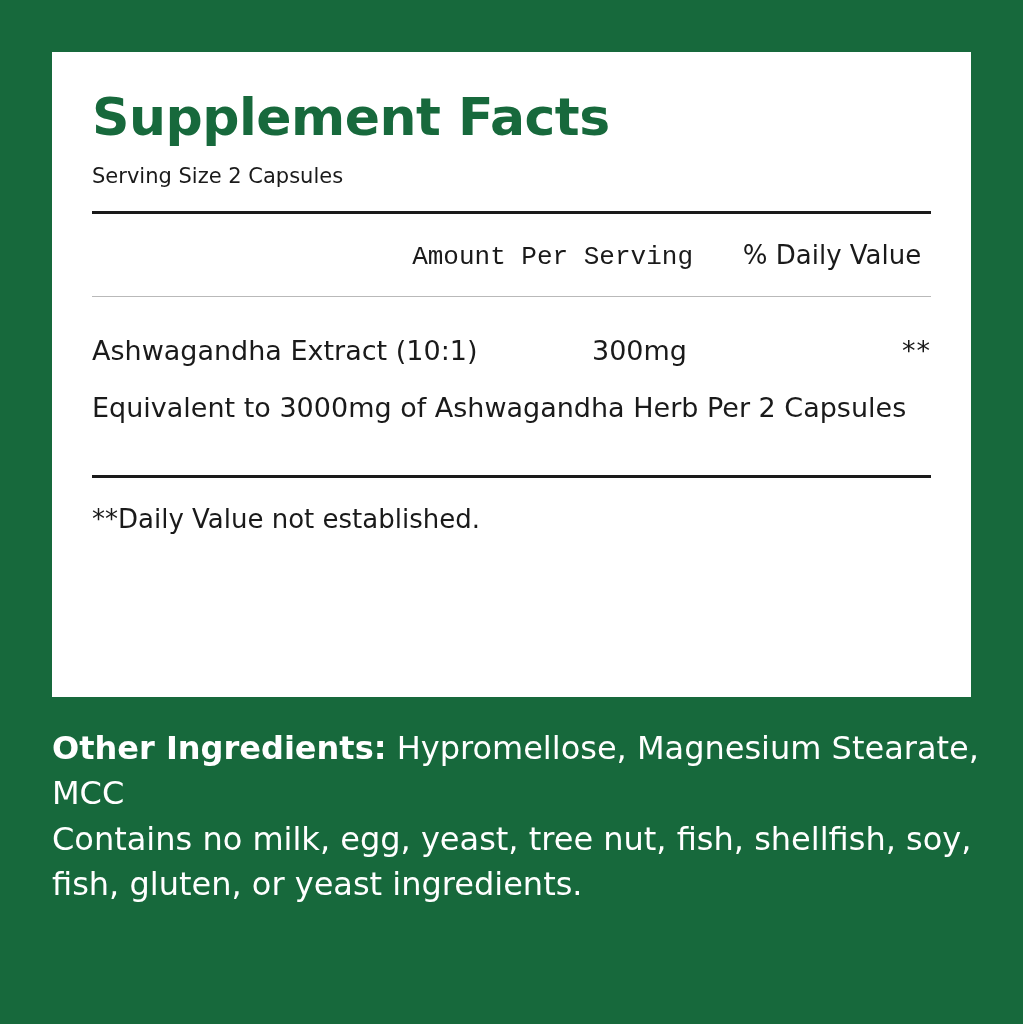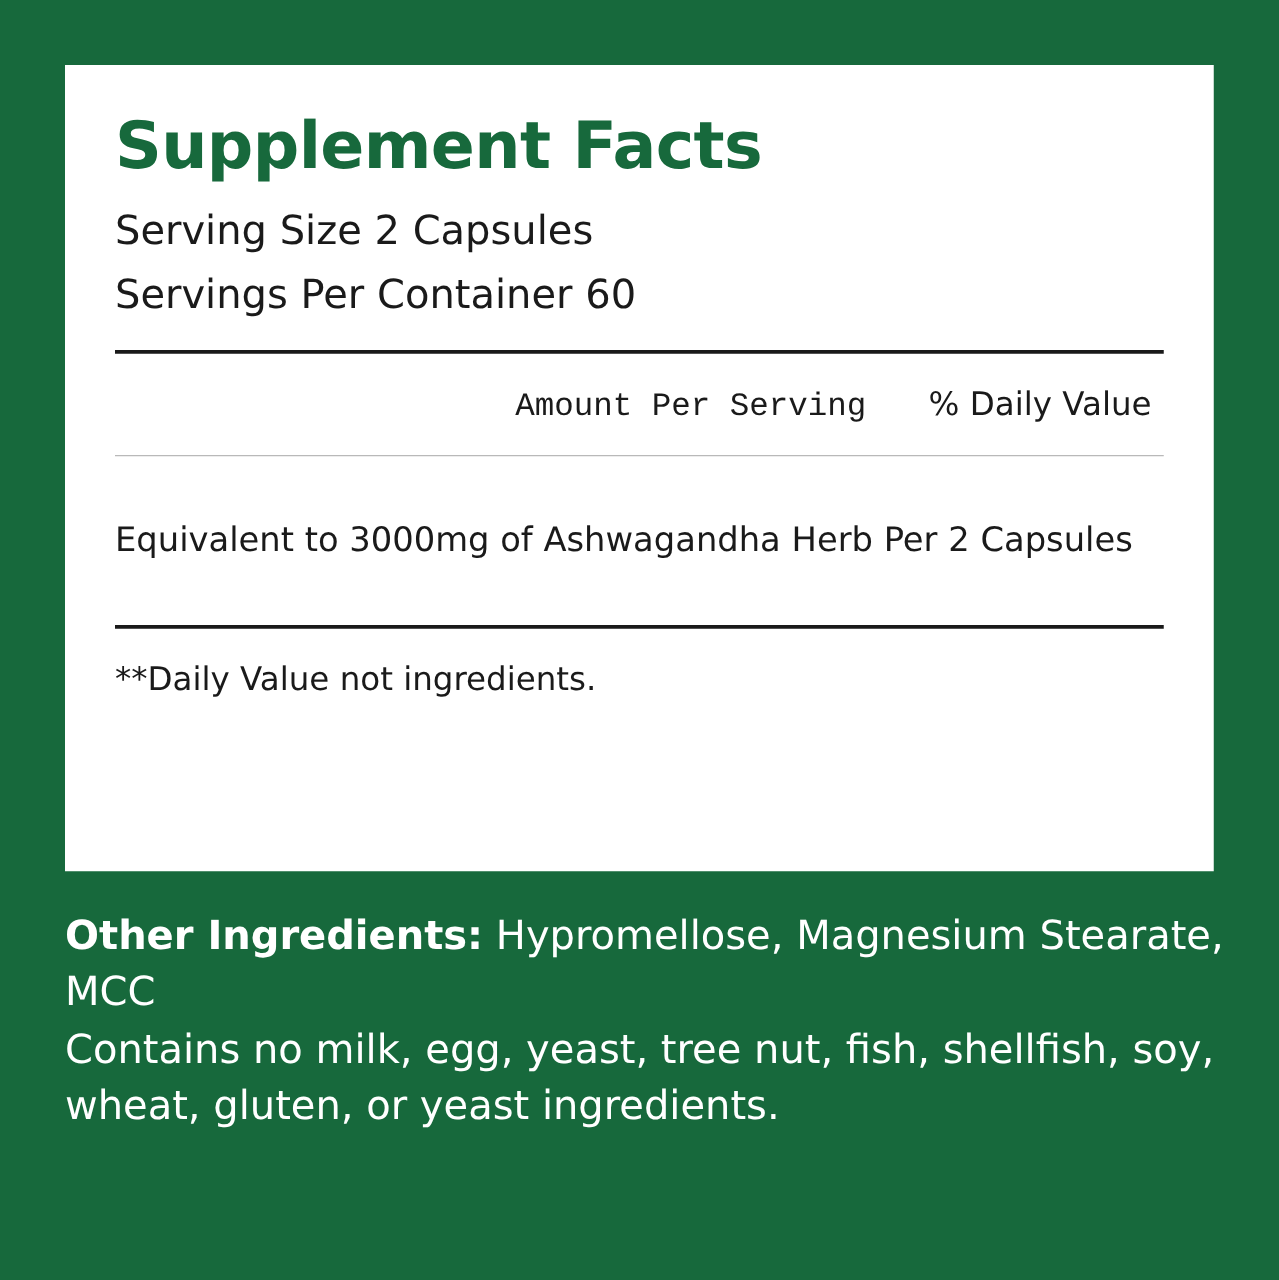--- a/index.html
+++ b/index.html
@@ -33,21 +33,21 @@
   .facts-title {
     color: #17693c;
     font-size: 52px;
     font-weight: bold;
     letter-spacing: -0.5px;
     line-height: 1.05;
     margin: 0 0 14px 0;
   }
   .serving-line {
     color: #1a1a1a;
-    font-size: 32px;
+    font-size: 21px;
     line-height: 1.62;
     font-weight: normal;
   }
   .rule-thick {
     border-top: 3px solid #1a1a1a;
     margin: 18px 0 0 0;
     height: 0;
   }
   .rule-thin {
     border-top: 1px solid #b9b9b9;
@@ -122,42 +122,46 @@
 </head>
 <body>
 
 <div class="page">
 
   <div class="facts-panel">
 
     <div class="facts-title">Supplement Facts</div>
 
     <div class="serving-line">Serving Size 2 Capsules</div>
-    <div class="serving-line">Servings Per Container 60</div>
 
     <div class="rule-thick"></div>
 
     <div class="col-header-row">
       <div class="col-header amount">Amount Per Serving</div>
       <div class="col-header dv">% Daily Value</div>
     </div>
 
     <div class="rule-thin"></div>
 
     <div class="ingredient-block">
+      <div class="ingredient-row">
+        <div class="ing-name">Ashwagandha Extract (10:1)</div>
+        <div class="ing-amount">300mg</div>
+        <div class="ing-dv">**</div>
+      </div>
       <div class="ing-sub">Equivalent to 3000mg of Ashwagandha Herb Per 2 Capsules</div>
     </div>
 
     <div class="rule-thick"></div>
 
-    <div class="footnote">**Daily Value not ingredients.</div>
+    <div class="footnote">**Daily Value not established.</div>
 
   </div>
 
   <div class="other-block">
     <div>
       <span class="other-label">Other Ingredients:</span><span> Hypromellose, Magnesium Stearate, MCC</span>
     </div>
     <div>Contains no milk, egg, yeast, tree nut, fish, shellfish, soy,</div>
-    <div>wheat, gluten, or yeast ingredients.</div>
+    <div>fish, gluten, or yeast ingredients.</div>
   </div>
 
 </div>
 
 </body></html>

